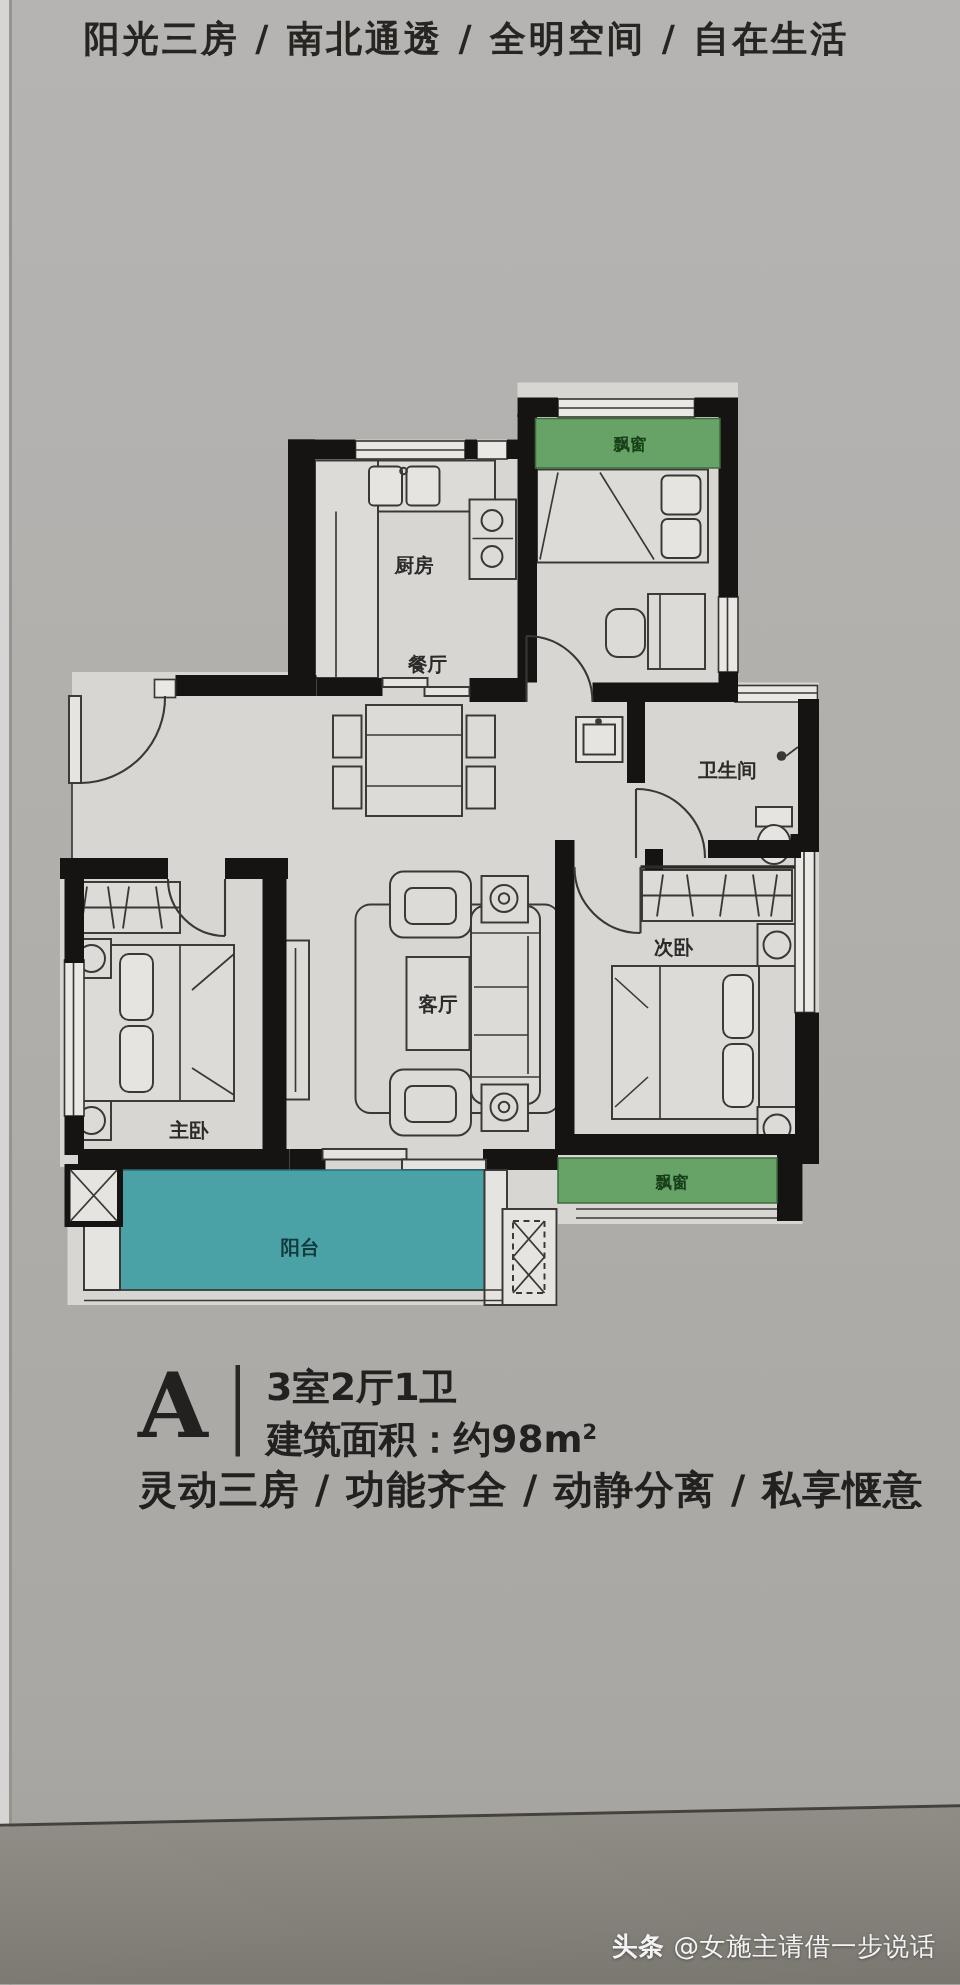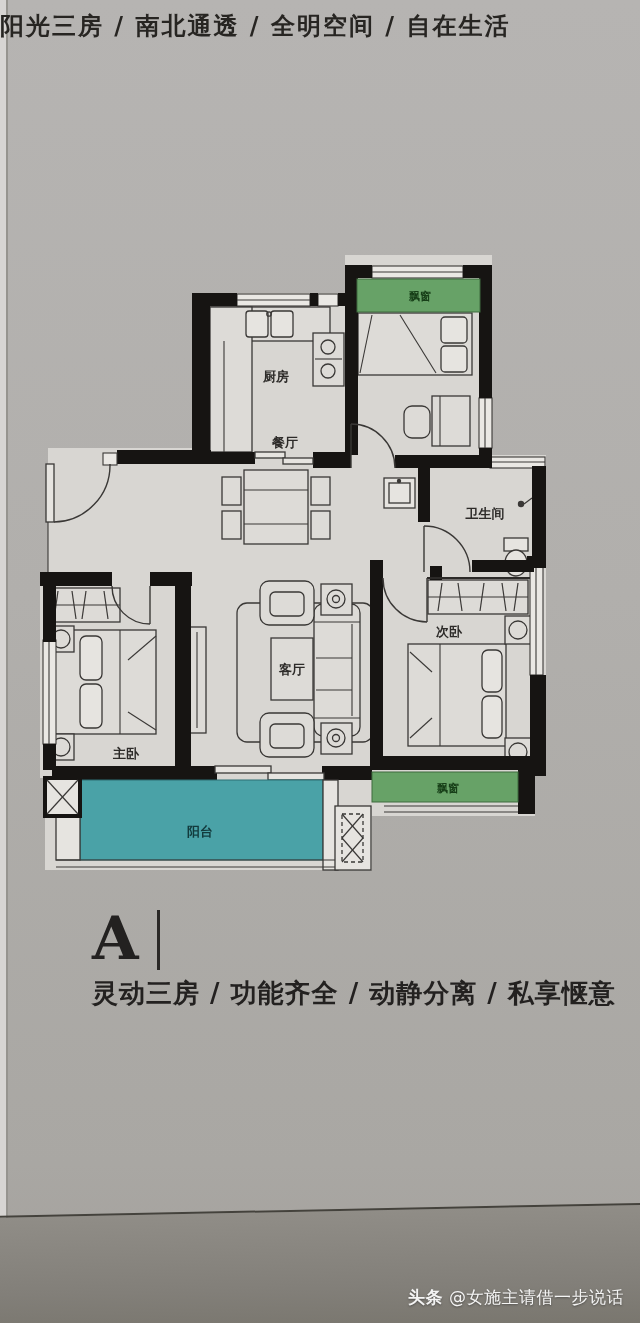--- a/index.html
+++ b/index.html
@@ -1,21 +1,21 @@
 <!DOCTYPE html>
 <html><head>
 <meta charset="utf-8">
 <style>
   html,body{margin:0;padding:0;}
   body{width:640px;height:1323px;position:relative;overflow:hidden;
        font-family:"DejaVu Sans",sans-serif;
        background:linear-gradient(#b6b4b2 0%,#b1afac 45%,#a9a7a3 88%,#a39f9b 100%);}
   .edge-strip{position:absolute;left:0;top:0;width:6px;height:1323px;
        background:#d7d5d3;border-right:2px solid #96948f;}
-  .headline{position:absolute;left:0;top:10px;width:622px;text-align:left;
+  .headline{position:absolute;left:0;top:10px;width:622px;text-align:center;
        font-size:24px;font-weight:bold;color:#272522;letter-spacing:2px;}
   .plan-wrap{position:absolute;left:40px;top:250px;width:570px;height:645px;}
   svg{display:block;}
   .room{fill:#d8d6d2;}
   .wall{fill:#161412;}
   .furn{fill:#dddbd7;stroke:#3a3836;stroke-width:1.3;}
   .furn-n{fill:none;stroke:#3a3836;stroke-width:1.3;}
   .white-fix{fill:#e6e4e0;stroke:#3a3836;stroke-width:1.3;}
   .win{fill:#eae8e4;stroke:#3a3836;stroke-width:1.1;}
   .thin{stroke:#3a3836;stroke-width:1.1;fill:none;}
@@ -275,20 +275,24 @@
     <text class="ballabel" x="200" y="836">阳台</text>
     <text class="baylabel" x="420" y="300">飘窗</text>
     <text class="baylabel" x="448" y="792">飘窗</text>
   </g>
 </svg>
 </div>
 
 <div class="info">
   <div class="unit-a">A</div>
   <div class="divider"></div>
+  <div class="info-lines">
+    <div class="info-l1">3室2厅1卫</div>
+    <div class="info-l2"><span>建筑面积：约98m</span><span class="sup">2</span></div>
+  </div>
 </div>
 
 <div class="slogan">灵动三房 / 功能齐全 / 动静分离 / 私享惬意</div>
 
 <div class="page-fold"></div>
 
 <div class="watermark">
   <span class="wm-brand">头条</span><span>@女施主请借一步说话</span>
 </div>
 

